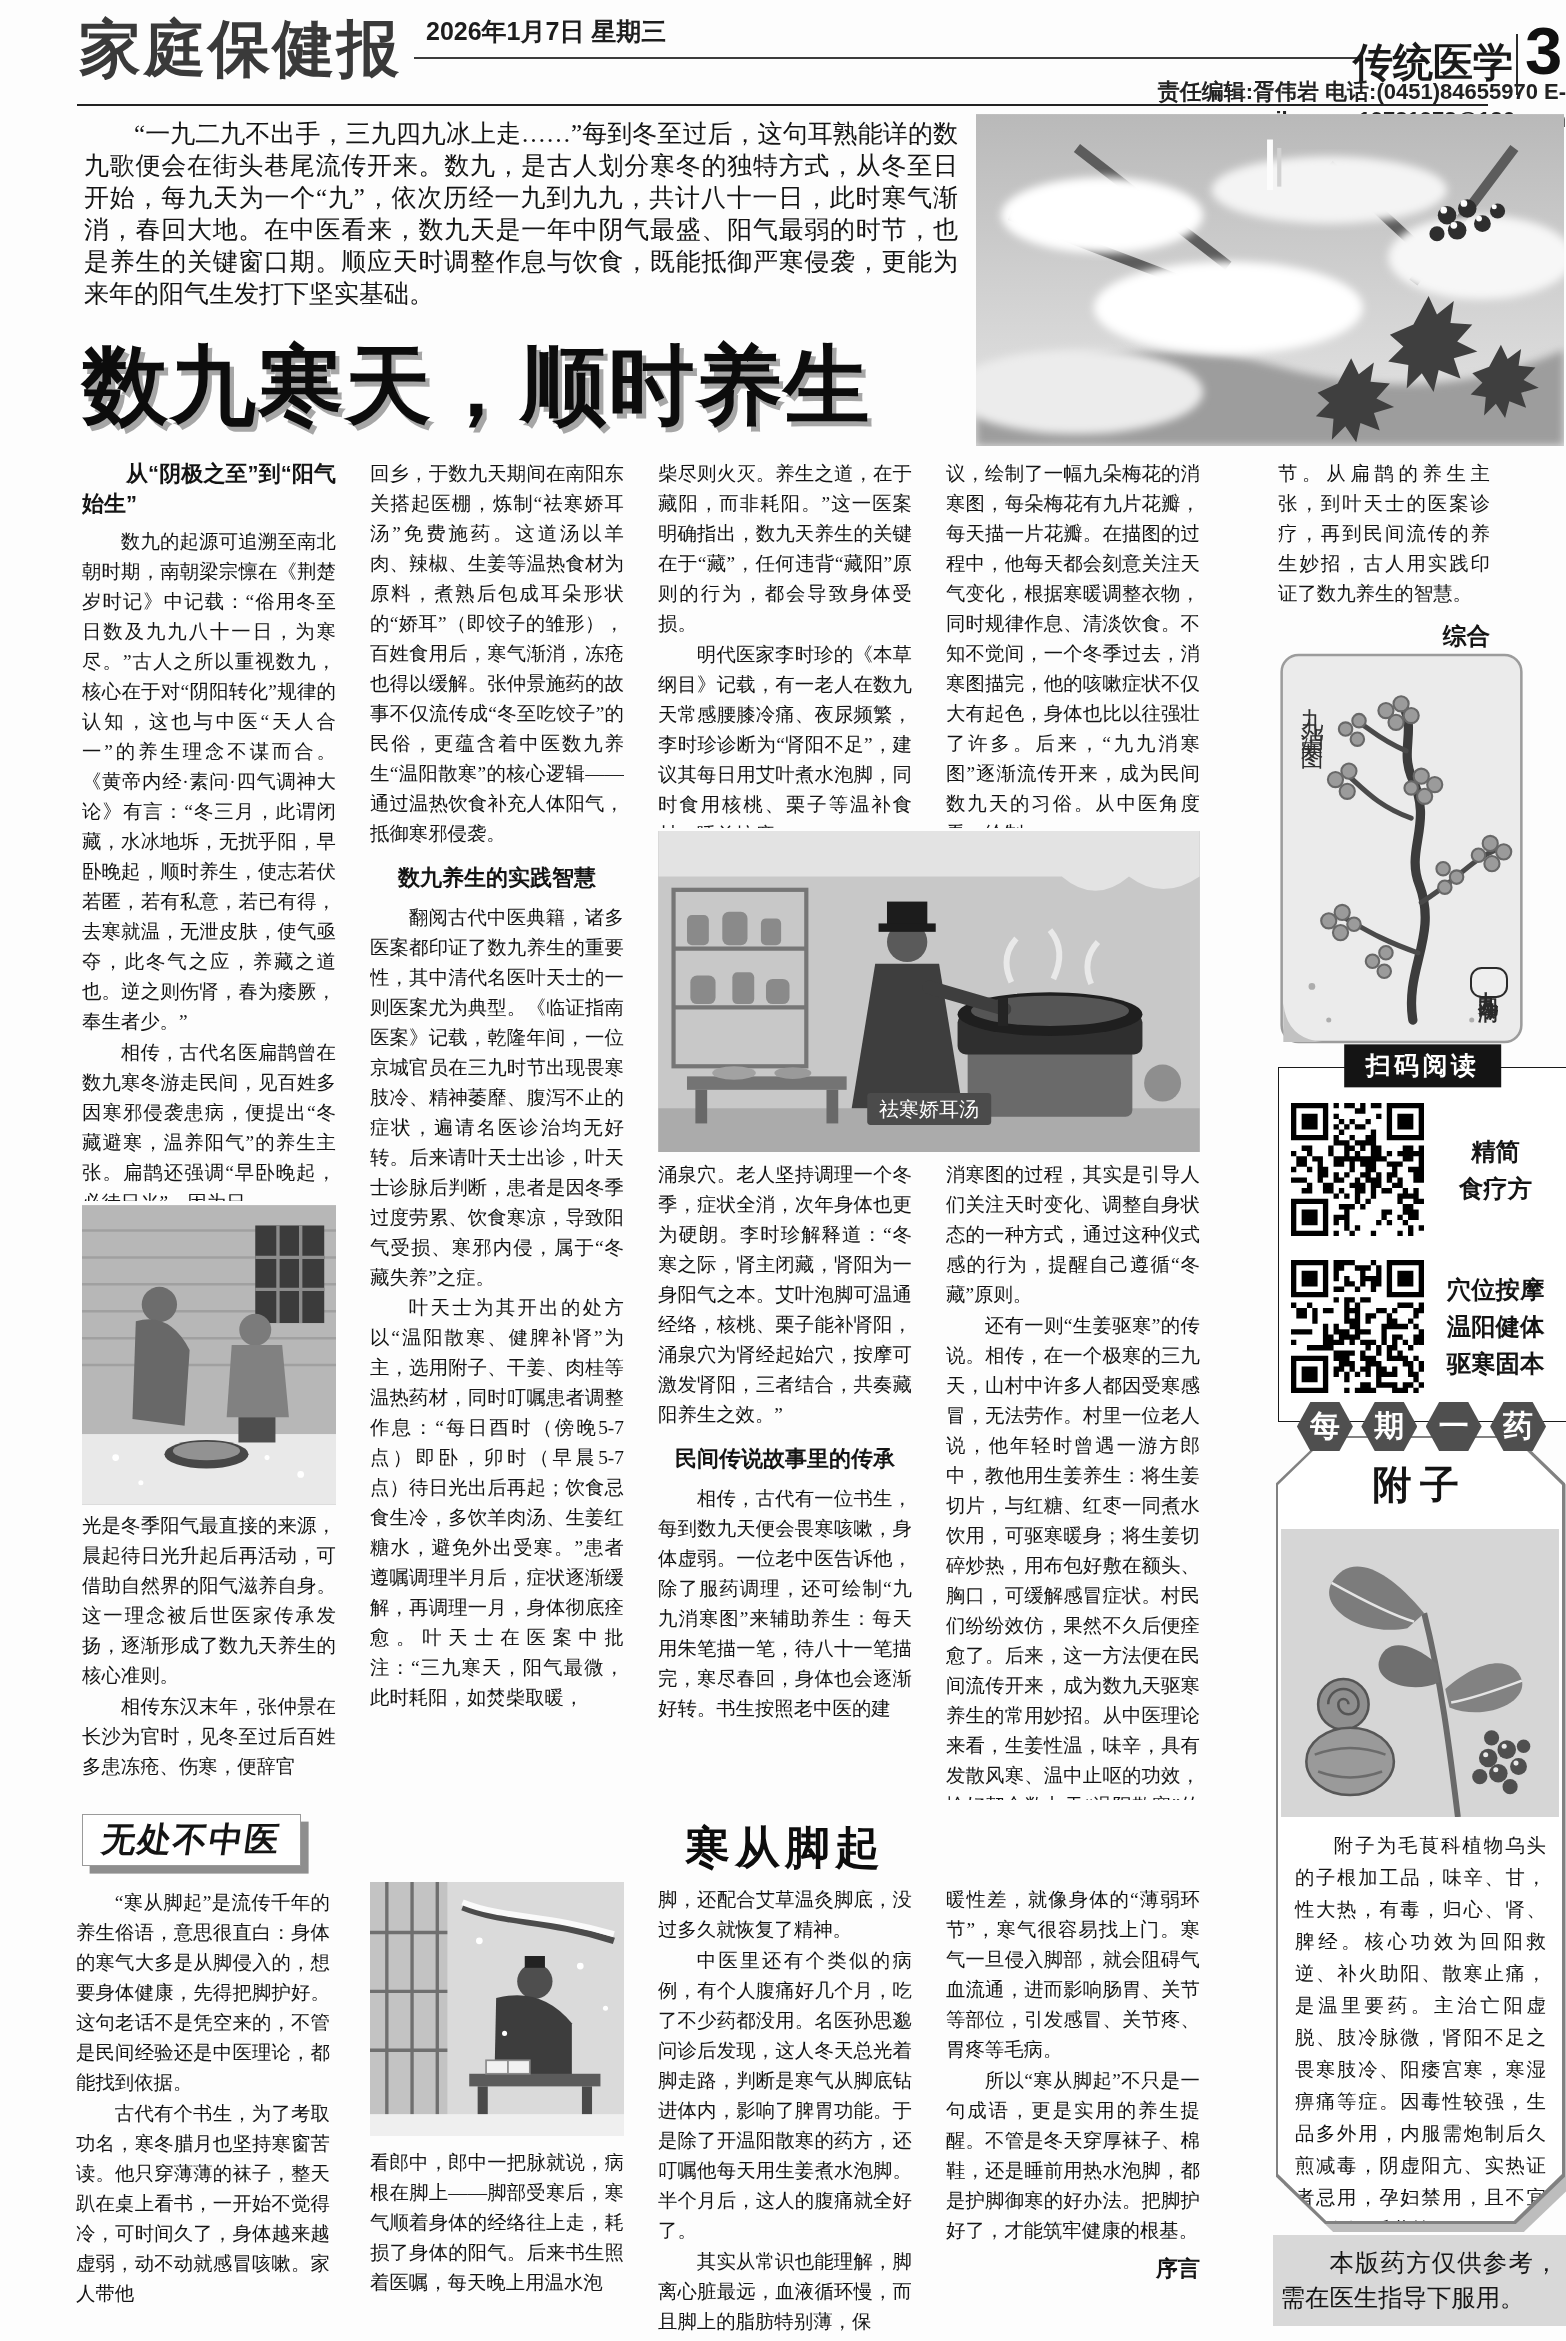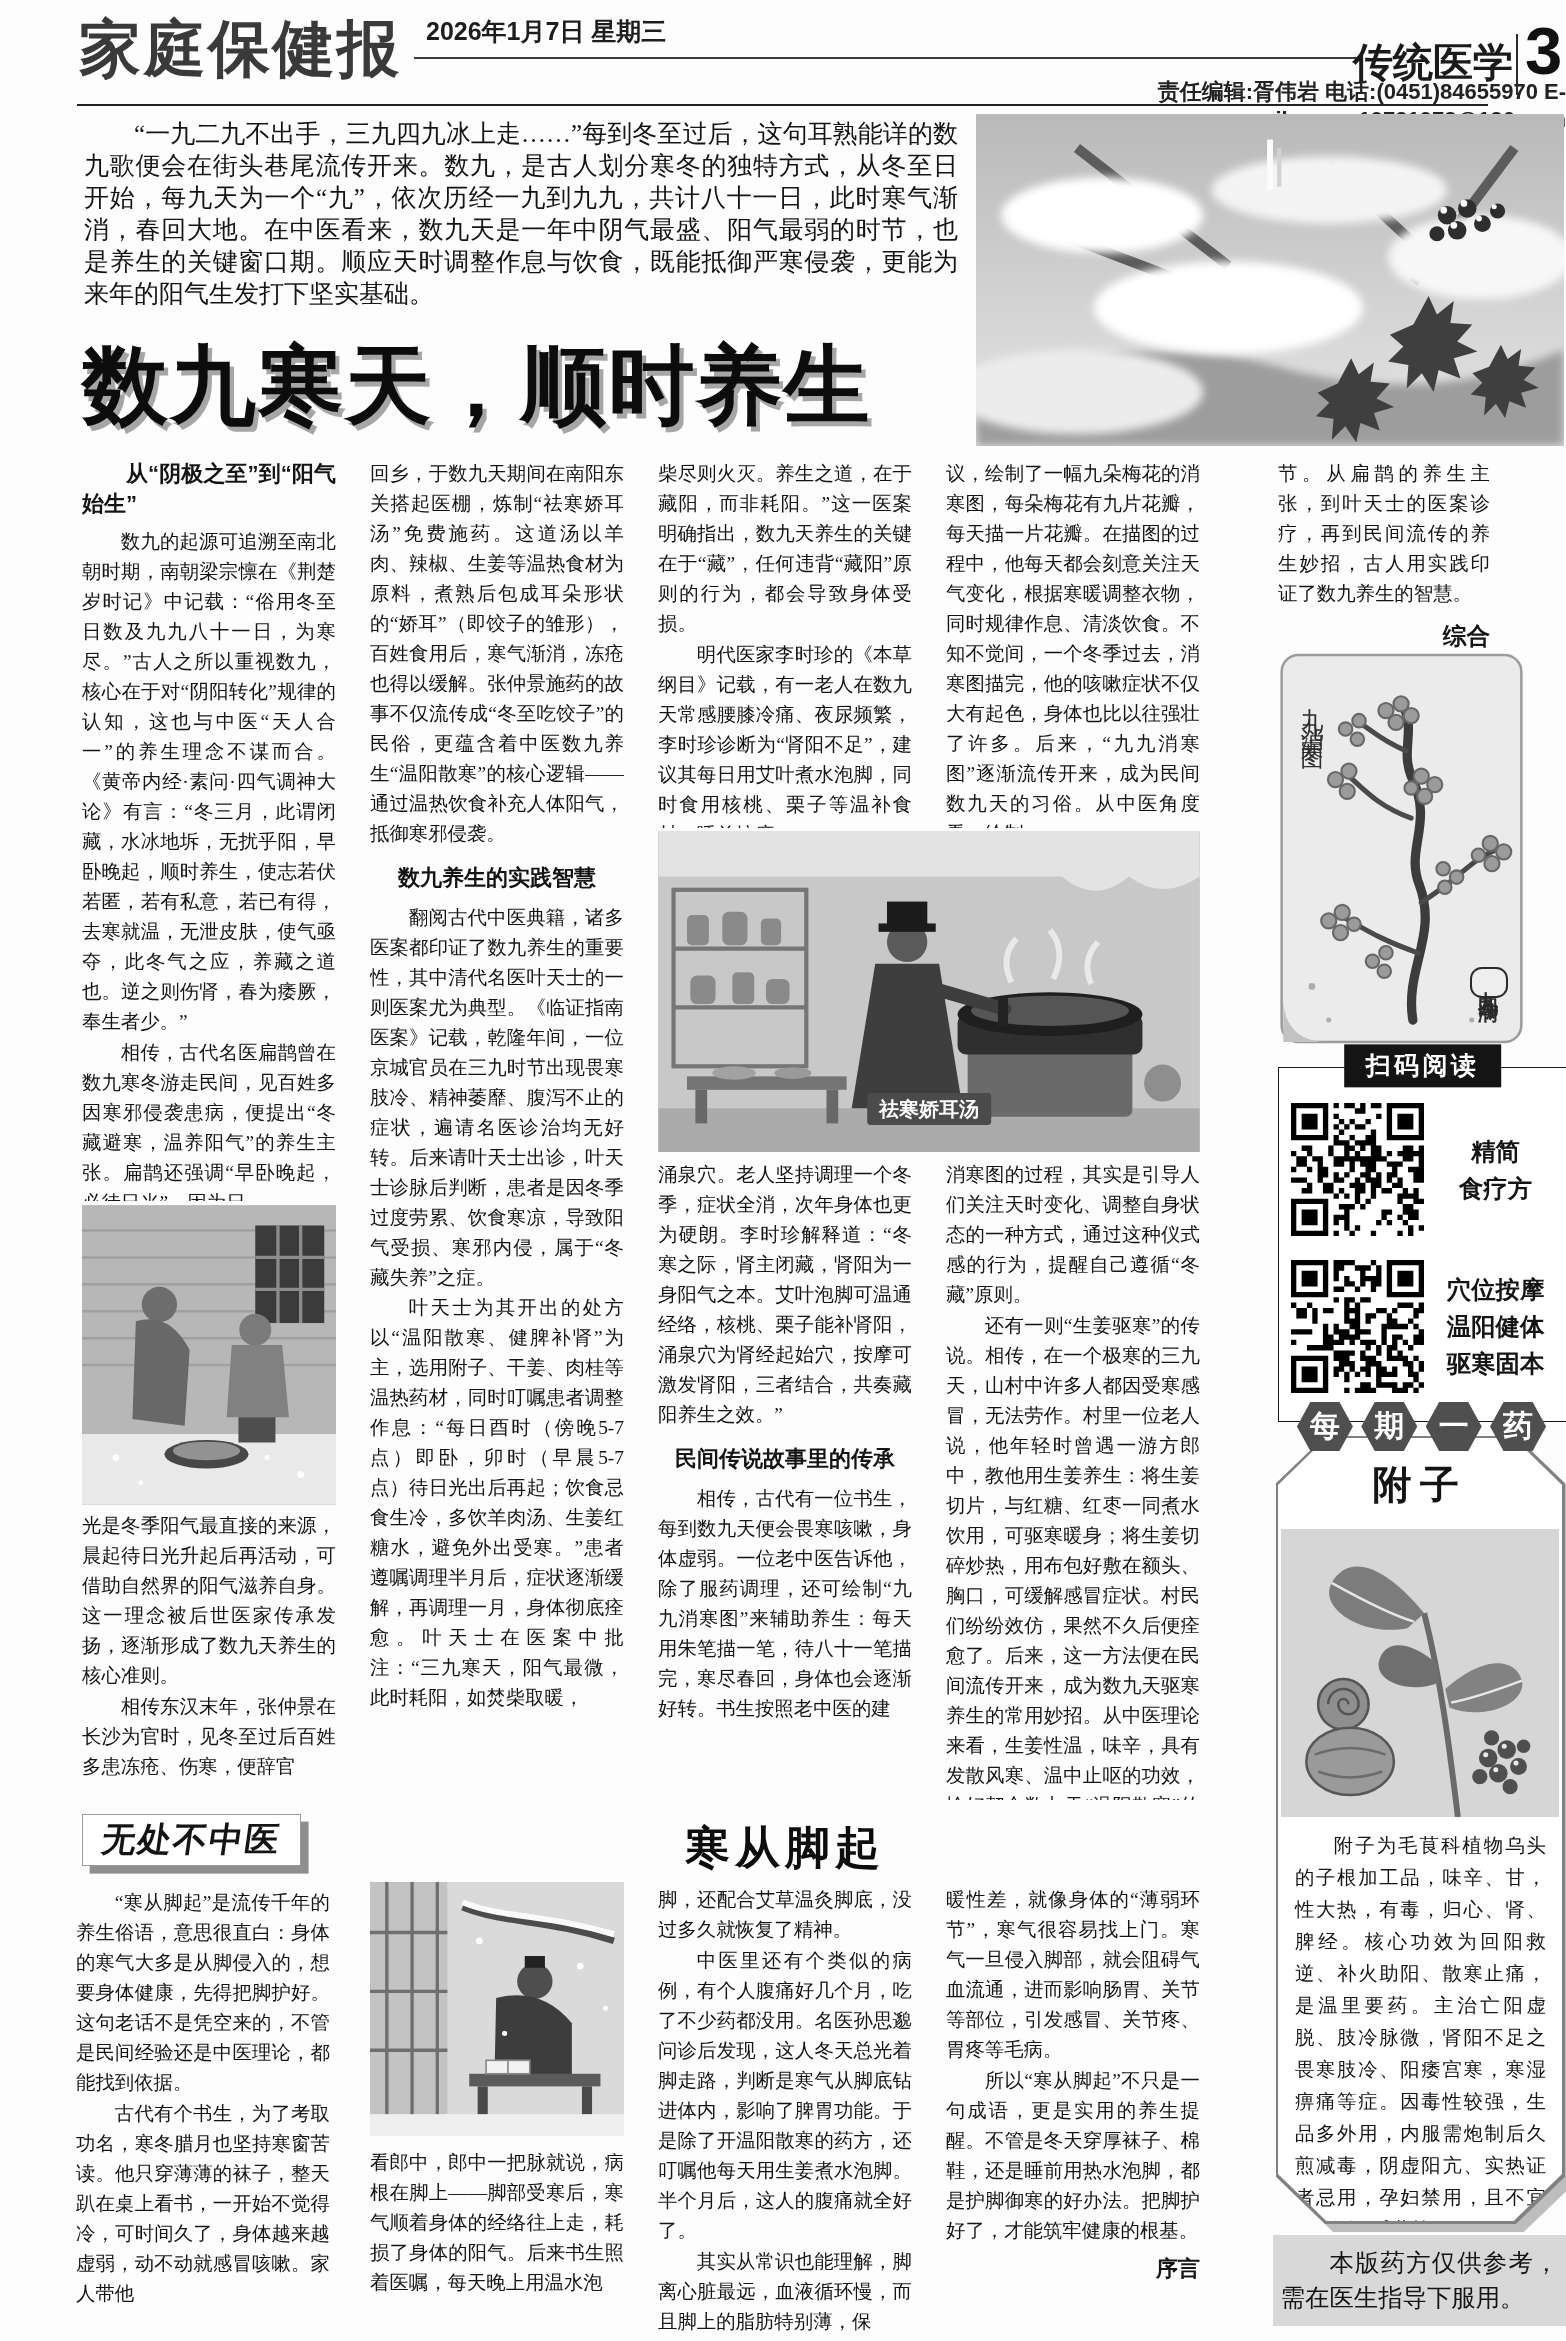--- a/index.html
+++ b/index.html
@@ -27,21 +27,21 @@
   
   .lead{left:84px;top:118px;width:874px;font-size:25px;line-height:32px;}
   .headline{left:82px;top:328px;width:877px;font-size:86px;font-weight:900;letter-spacing:1.7px;
             white-space:nowrap;color:#0c0c0c;text-shadow:4.2px 5px 0 #a6a6a6;}
   
   figure{margin:0;}
   .fig{background:#cfcfcf;overflow:hidden;}
   .snow-photo{left:976px;top:114px;width:588px;height:332px;}
   .kitchen-fig{left:658px;top:831px;width:542px;height:321px;}
   .kitchen-caption{position:absolute;left:50%;bottom:27px;transform:translateX(-50%);
-      background:#4b4b4b;color:#fff;font-size:20px;font-weight:bold;padding:2.5px 11.8px;border-radius:3.4px;
+      background:#4b4b4b;color:#fff;font-size:20px;font-weight:normal;padding:2.5px 11.8px;border-radius:3.4px;
       font-family:"Liberation Sans","DejaVu Sans",sans-serif;white-space:nowrap;}
   .elder-fig{left:82px;top:1205px;width:254px;height:300px;}
   .scholar-fig{left:370px;top:1882px;width:254px;height:254px;}
   
   .col{left:0;width:254px;}
   .c1a{left:82px;top:459px;height:742px;overflow:hidden;}
   .c1b{left:82px;top:1511px;height:286px;overflow:hidden;}
   .c2{left:370px;top:459px;height:1340px;overflow:hidden;}
   .c3a{left:658px;top:459px;height:369px;overflow:hidden;}
   .c3b{left:658px;top:1160px;height:640px;overflow:hidden;}

